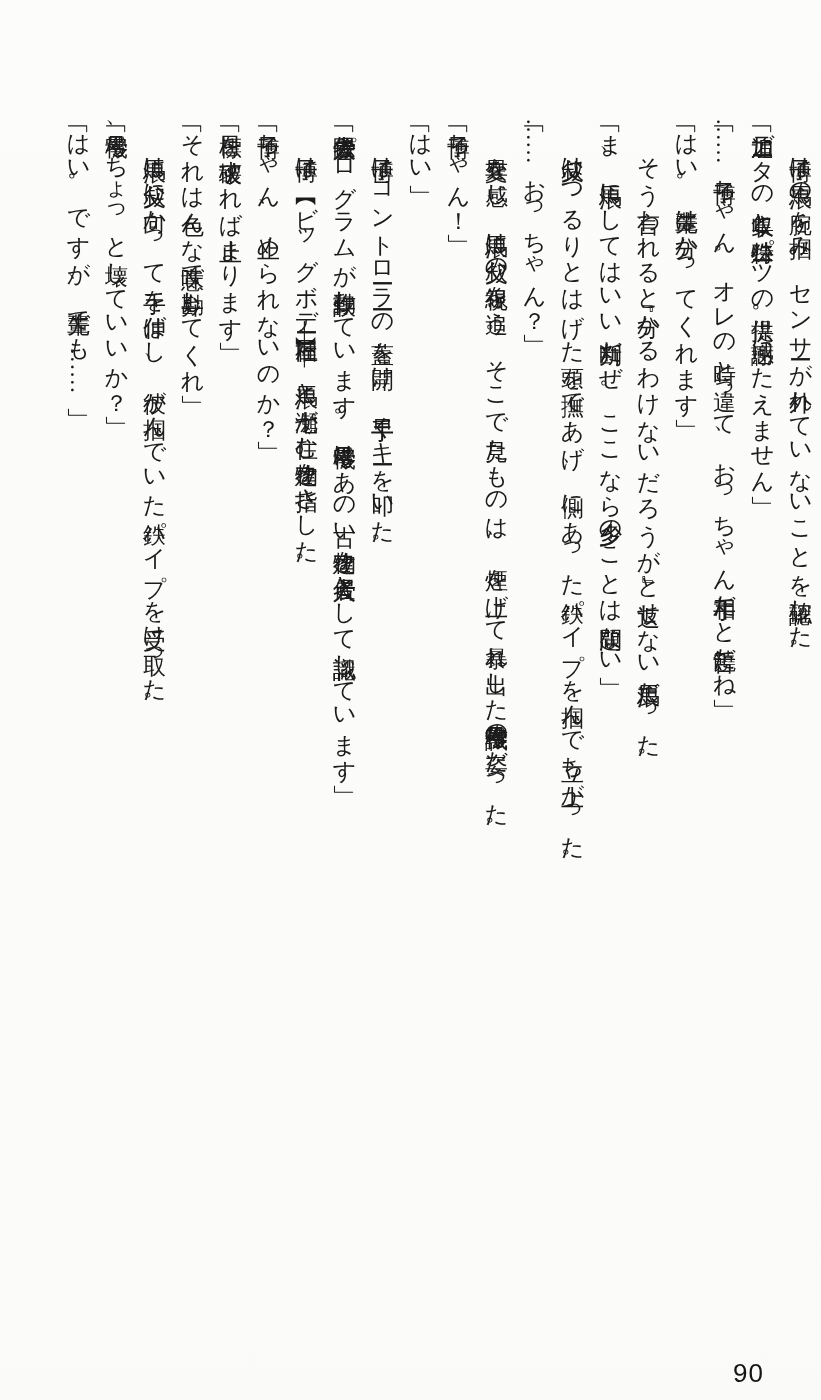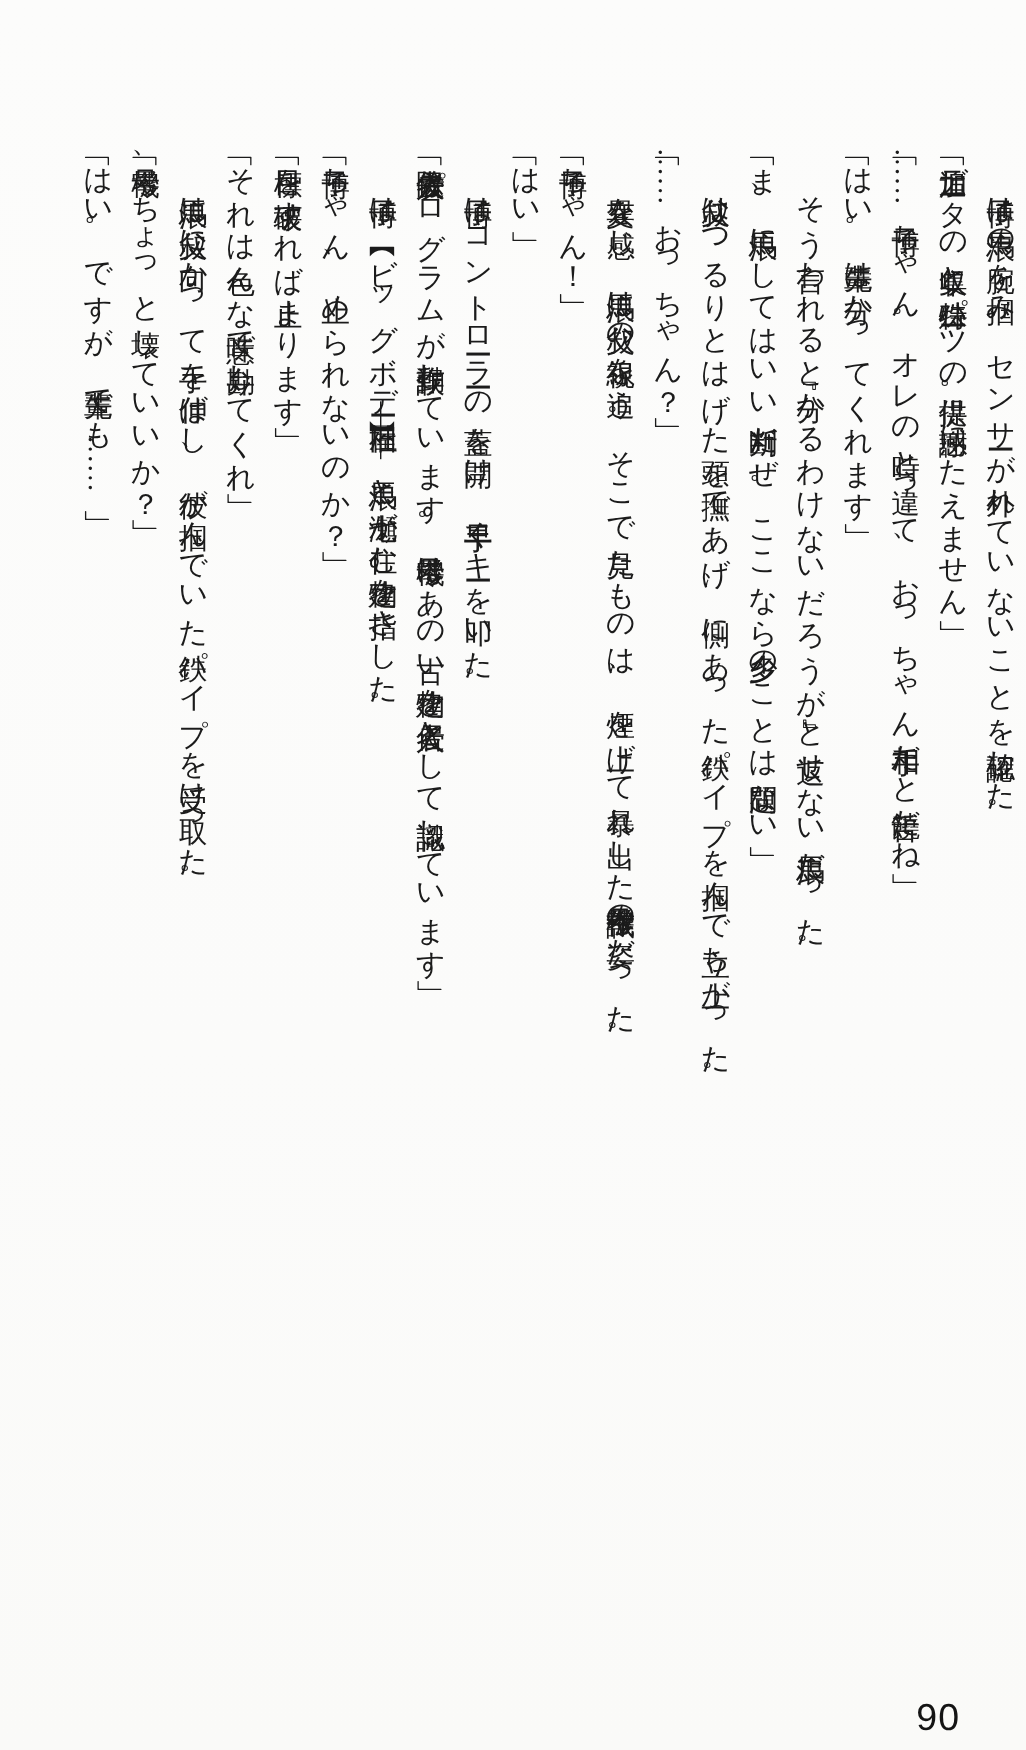--- a/index.html
+++ b/index.html
@@ -38,21 +38,21 @@
     height: 1130px;
   }
   .text-area p.indent {
     text-indent: 23px;
   }
   .page-number {
     position: absolute;
     left: 733px;
     top: 1358px;
     font-family: "Liberation Sans", "DejaVu Sans", sans-serif;
-    font-size: 30px;
+    font-size: 26px;
     letter-spacing: 1px;
     color: #141414;
   }
 </style>
 </head>
 <body>
 
 <div class="page">
 
   <div class="text-area" id="columns-root">

